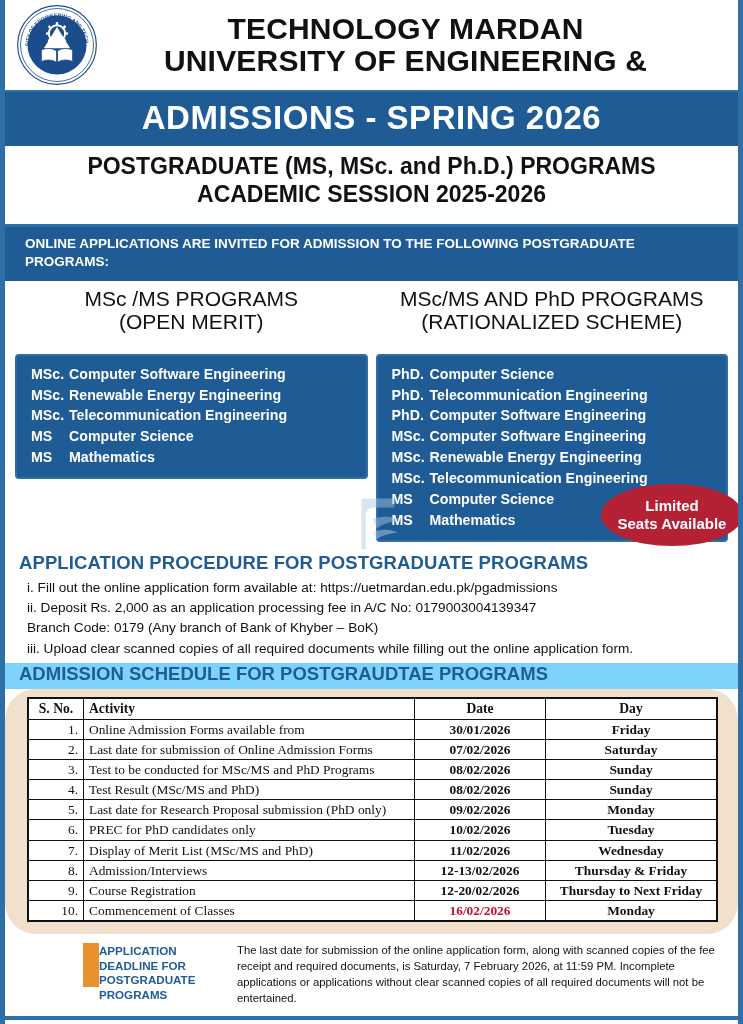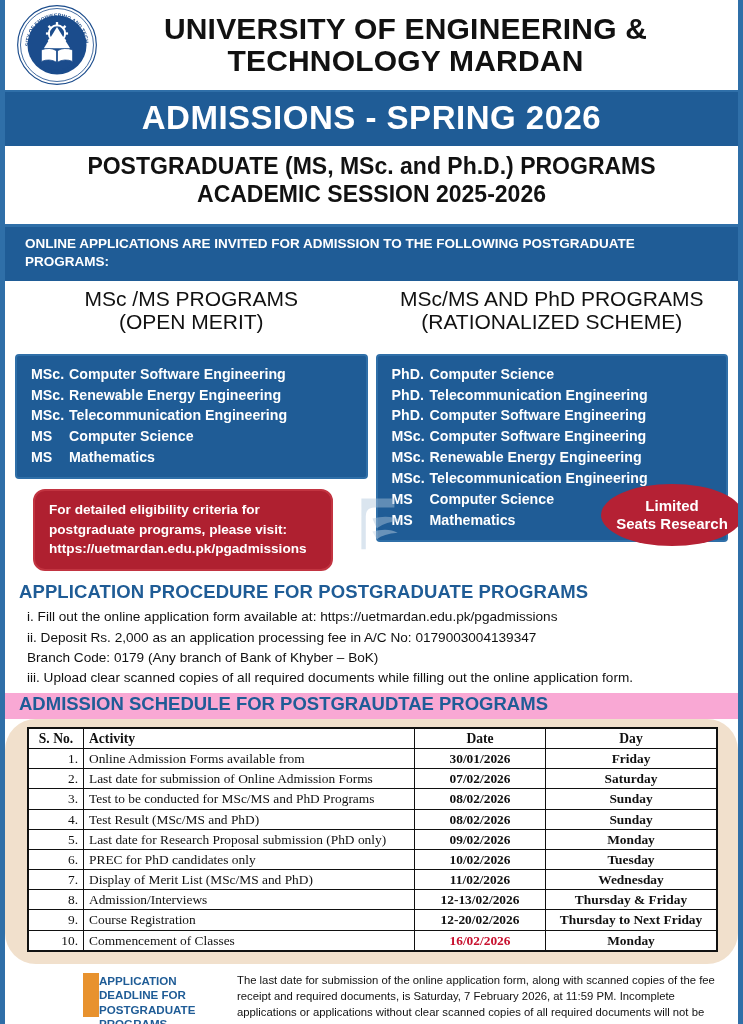--- a/index.html
+++ b/index.html
@@ -167,21 +167,21 @@
   .sched-wrap{
     background:#F1E0CC;
     padding:4px 0 10px 0;
     border-radius:31px;
   }
   .sched-head{
     color:#1F5C96;
     font-weight:bold;
     font-size:18.5px;
     padding:0 0 4px 14px;
-    background:#f9a8d4;
+    background:#7dd3fc;
   }
   .tbl-pad{padding:4px 20px 2px 22px;}
   table.sched{
     width:100%;
     border-collapse:collapse;
     background:#ffffff;
     font-family:"Liberation Serif", serif;
     font-size:13.4px;
     color:#111111;
     border:2px solid #111111;
@@ -257,22 +257,22 @@
         <path id="arcBot" d="M 18 52 A 32 32 0 0 0 82 52" fill="none"></path>
         <text font-size="6.4" fill="#1B4C8C" font-family="'Liberation Sans',sans-serif" font-weight="bold">
           <textPath href="#arcTop" startOffset="50%" text-anchor="middle">UNIVERSITY OF ENGINEERING AND TECHNOLOGY</textPath>
         </text>
         <text font-size="6.4" fill="#1B4C8C" font-family="'Liberation Sans',sans-serif" font-weight="bold">
           <textPath href="#arcBot" startOffset="50%" text-anchor="middle">MARDAN · 2018 ·</textPath>
         </text>
       </svg>
     </div>
     <div class="uni-title">
+      <div>TECHNOLOGY MARDAN</div>
       <div>UNIVERSITY OF ENGINEERING &amp;</div>
-      <div>TECHNOLOGY MARDAN</div>
     </div>
   </div>
 
   <div class="blue-band">
     <div class="t">ADMISSIONS - SPRING 2026</div>
   </div>
 
   <div class="pg-band">
     <div class="l1">POSTGRADUATE (MS, MSc. and Ph.D.) PROGRAMS</div>
     <div class="l2">ACADEMIC SESSION 2025-2026</div>
@@ -292,25 +292,20 @@
           <div>(OPEN MERIT)</div>
         </div>
         <div class="prog-box">
           <div class="row"><span class="code">MSc.</span><span>Computer Software Engineering</span></div>
           <div class="row"><span class="code">MSc.</span><span>Renewable Energy Engineering</span></div>
           <div class="row"><span class="code">MSc.</span><span>Telecommunication Engineering</span></div>
           <div class="row"><span class="code">MS</span><span>Computer Science</span></div>
           <div class="row"><span class="code">MS</span><span>Mathematics</span></div>
         </div>
 
-        <div class="red-box">
-          <div>For detailed eligibility criteria for</div>
-          <div>postgraduate programs, please visit:</div>
-          <div>https://uetmardan.edu.pk/pgadmissions</div>
-        </div>
       </div>
 
       <div class="col right">
         <div class="col-head">
           <div>MSc/MS AND PhD PROGRAMS</div>
           <div>(RATIONALIZED SCHEME)</div>
         </div>
         <div class="prog-box">
           <div class="row"><span class="code">PhD.</span><span>Computer Science</span></div>
           <div class="row"><span class="code">PhD.</span><span>Telecommunication Engineering</span></div>
@@ -328,21 +323,21 @@
 
   <svg class="watermark" viewBox="0 0 60 60">
     <path d="M14 6 h30 v8 h-18 q-8 0 -8 8 v30 h-4 z" fill="#AFC6DC"></path>
     <path d="M24 24 q16 -4 26 2 q-14 1 -22 7 z" fill="#AFC6DC"></path>
     <path d="M24 36 q14 -4 23 1 q-13 1 -19 6 z" fill="#C3D4E5"></path>
   </svg>
 
   <div class="seats">
     <div>
       <div>Limited</div>
-      <div>Seats Research</div>
+      <div>Seats Available</div>
     </div>
   </div>
 
   <div class="sec-head">APPLICATION PROCEDURE FOR POSTGRADUATE PROGRAMS</div>
   <div class="proc-list">
     <div>i. Fill out the online application form available at: https://uetmardan.edu.pk/pgadmissions</div>
     <div>ii. Deposit Rs. 2,000 as an application processing fee in A/C No: 0179003004139347</div>
     <div>Branch Code: 0179 (Any branch of Bank of Khyber – BoK)</div>
     <div>iii. Upload clear scanned copies of all required documents while filling out the online application form.</div>
   </div>

